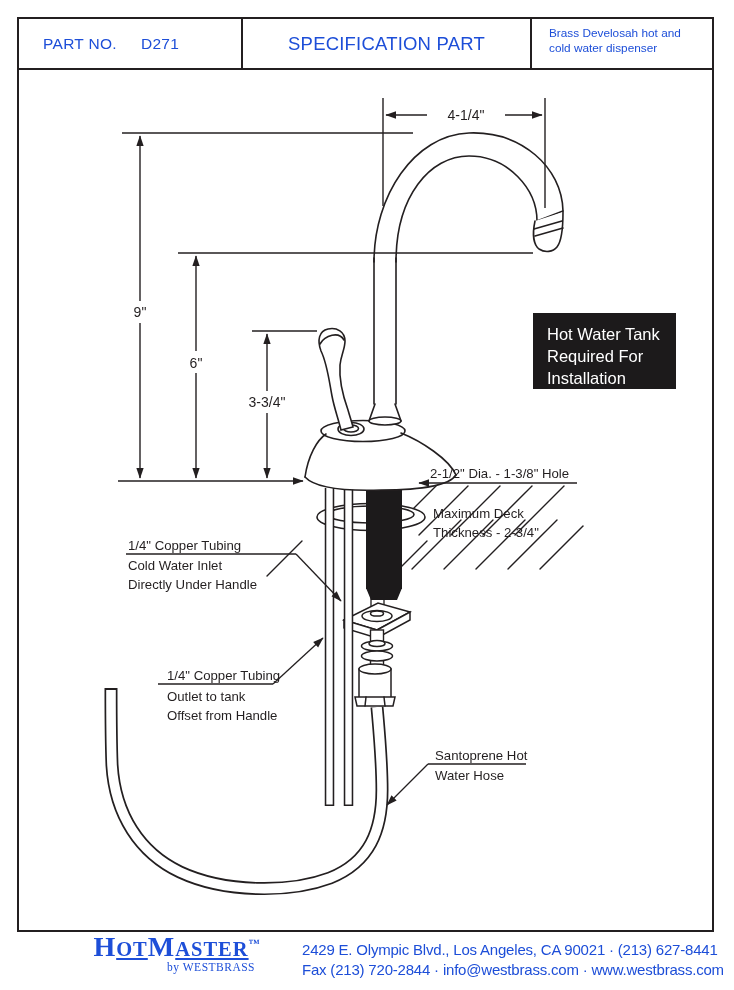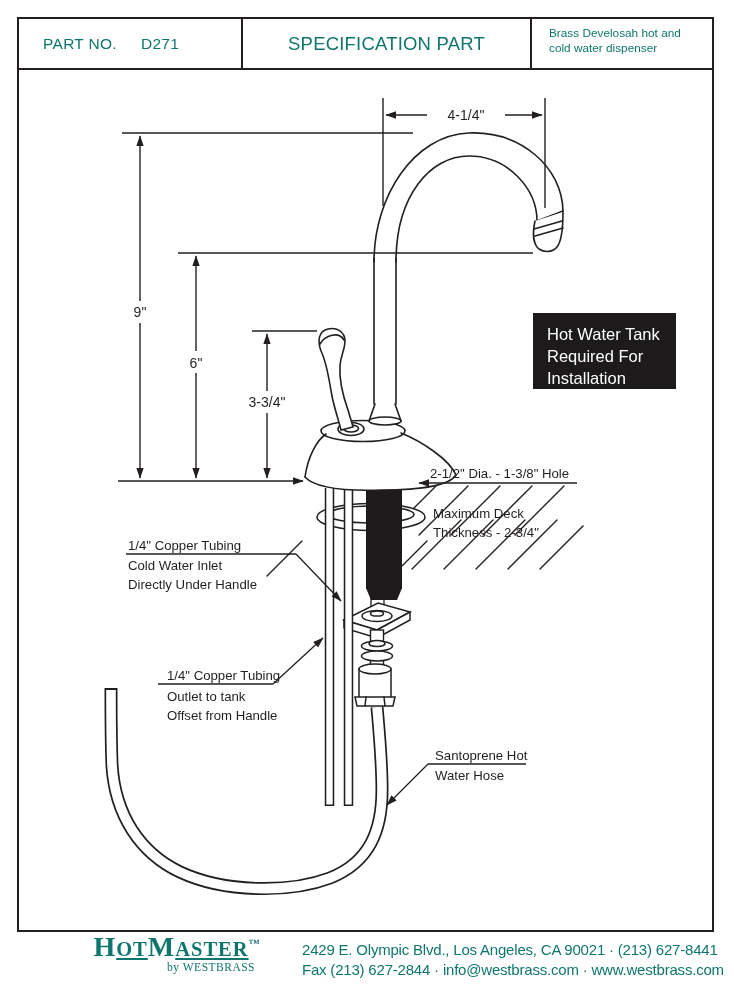--- a/index.html
+++ b/index.html
@@ -1,18 +1,18 @@
 <!DOCTYPE html>
 <html><head>
 <meta charset="utf-8">
 <style>
   html,body{margin:0;padding:0;background:#e8e8e8;}
   .sheet{
     position:relative;width:734px;height:990px;background:#fff;
-    font-family:"Liberation Sans",sans-serif;color:#0f766e;overflow:hidden;
+    font-family:"Liberation Sans",sans-serif;color:#1d4ed8;overflow:hidden;
   }
   .hdr{
     position:absolute;left:17px;top:17px;width:693px;height:49px;
     border:2px solid #231f20;display:flex;
   }
   .hdr-cell{display:flex;align-items:center;}
   .cell-part{width:198px;padding-left:24px;font-size:15.5px;letter-spacing:.3px;}
   .cell-part .pn{margin-left:24px;}
   .cell-title{width:287px;justify-content:center;border-left:2px solid #231f20;border-right:2px solid #231f20;font-size:18.5px;letter-spacing:.2px;}
   .cell-desc{flex:1;align-items:flex-start;padding:7px 8px 0 17px;font-size:11.8px;line-height:14.5px;}
@@ -231,16 +231,16 @@
       <text class="t-tank" x="547" y="384">Installation</text>
     </g>
   </svg>
 
   <div class="footer-logo">
     <div class="brand-line"><span class="b-big">H</span><span class="b-small">OT</span><span class="b-big">M</span><span class="b-small">ASTER</span><span class="b-tm">™</span></div>
     <div class="brand-sub">by WESTBRASS</div>
   </div>
   <div class="footer-address">
     <div>2429 E. Olympic Blvd., Los Angeles, CA  90021 · (213) 627-8441</div>
-    <div>Fax (213) 627-2844 · info@westbrass.com ·  www.westbrass.com</div>
+    <div>Fax (213) 720-2844 · info@westbrass.com ·  www.westbrass.com</div>
   </div>
 
 </div>
 
 </body></html>

